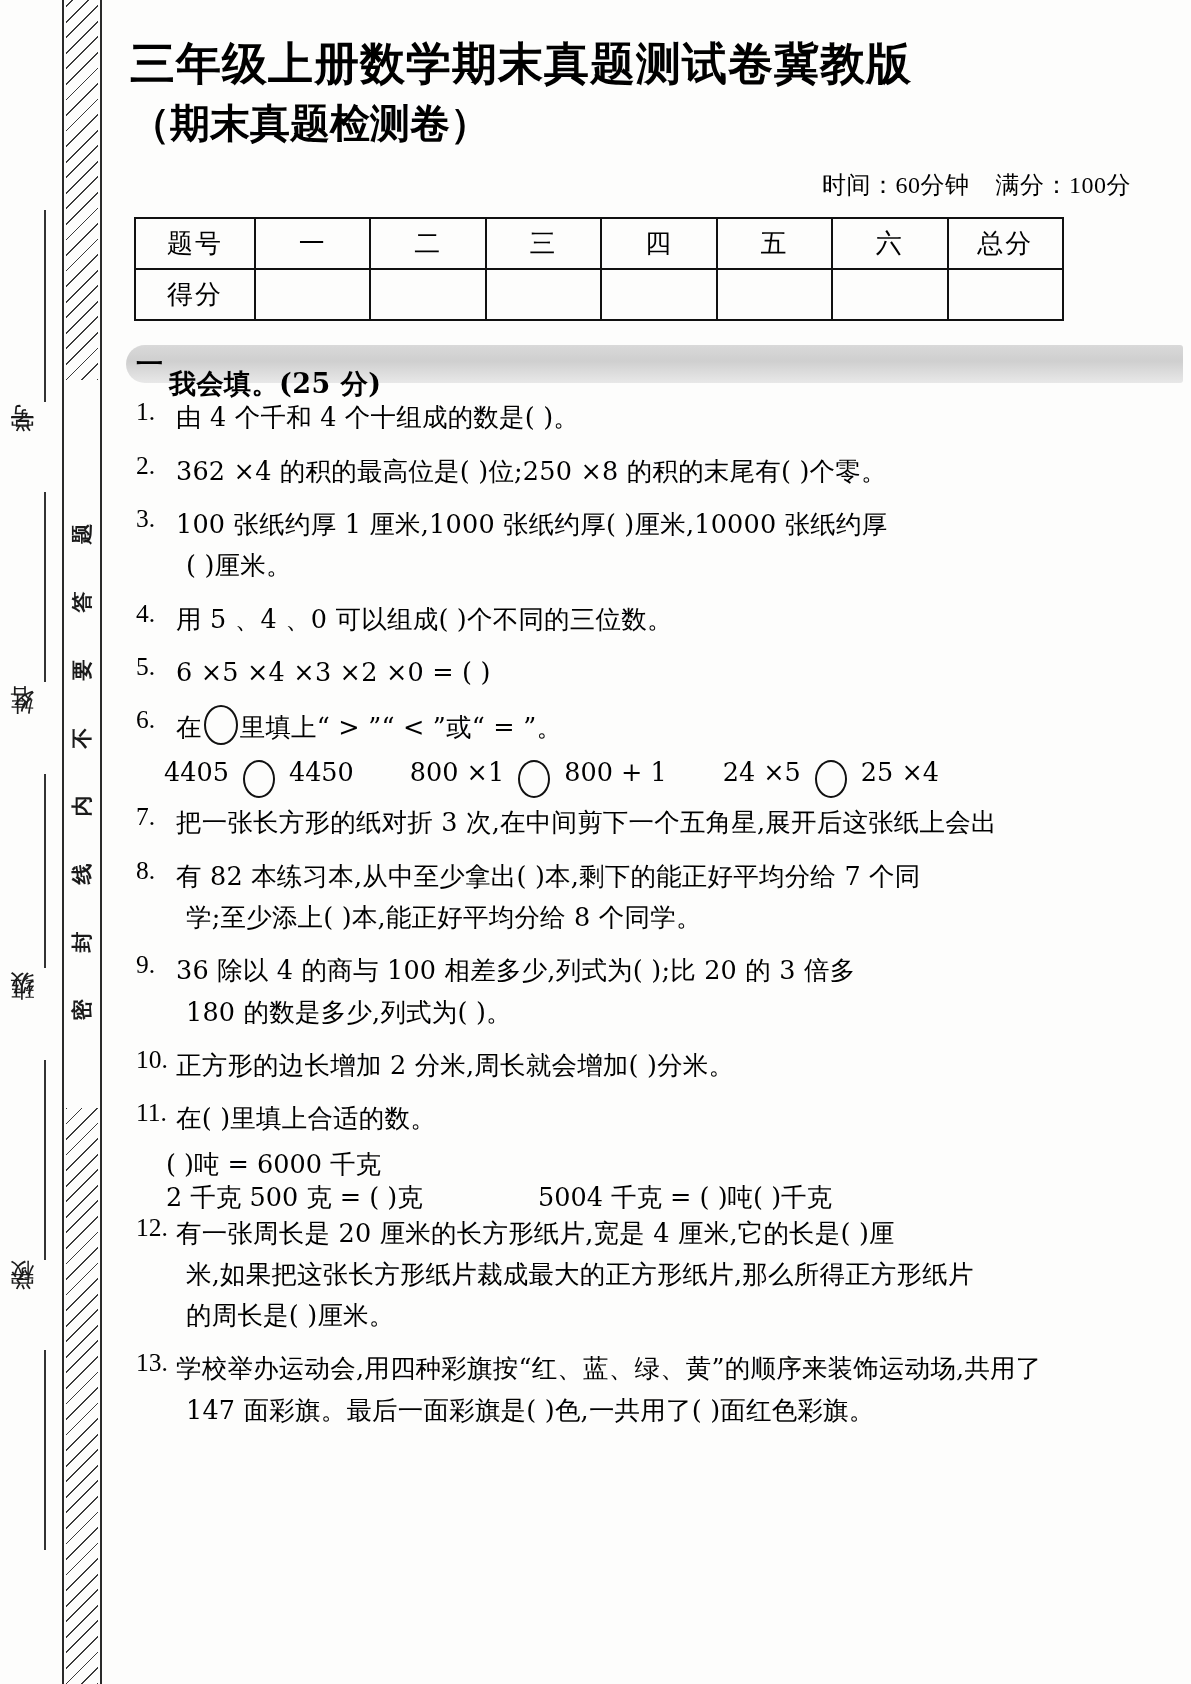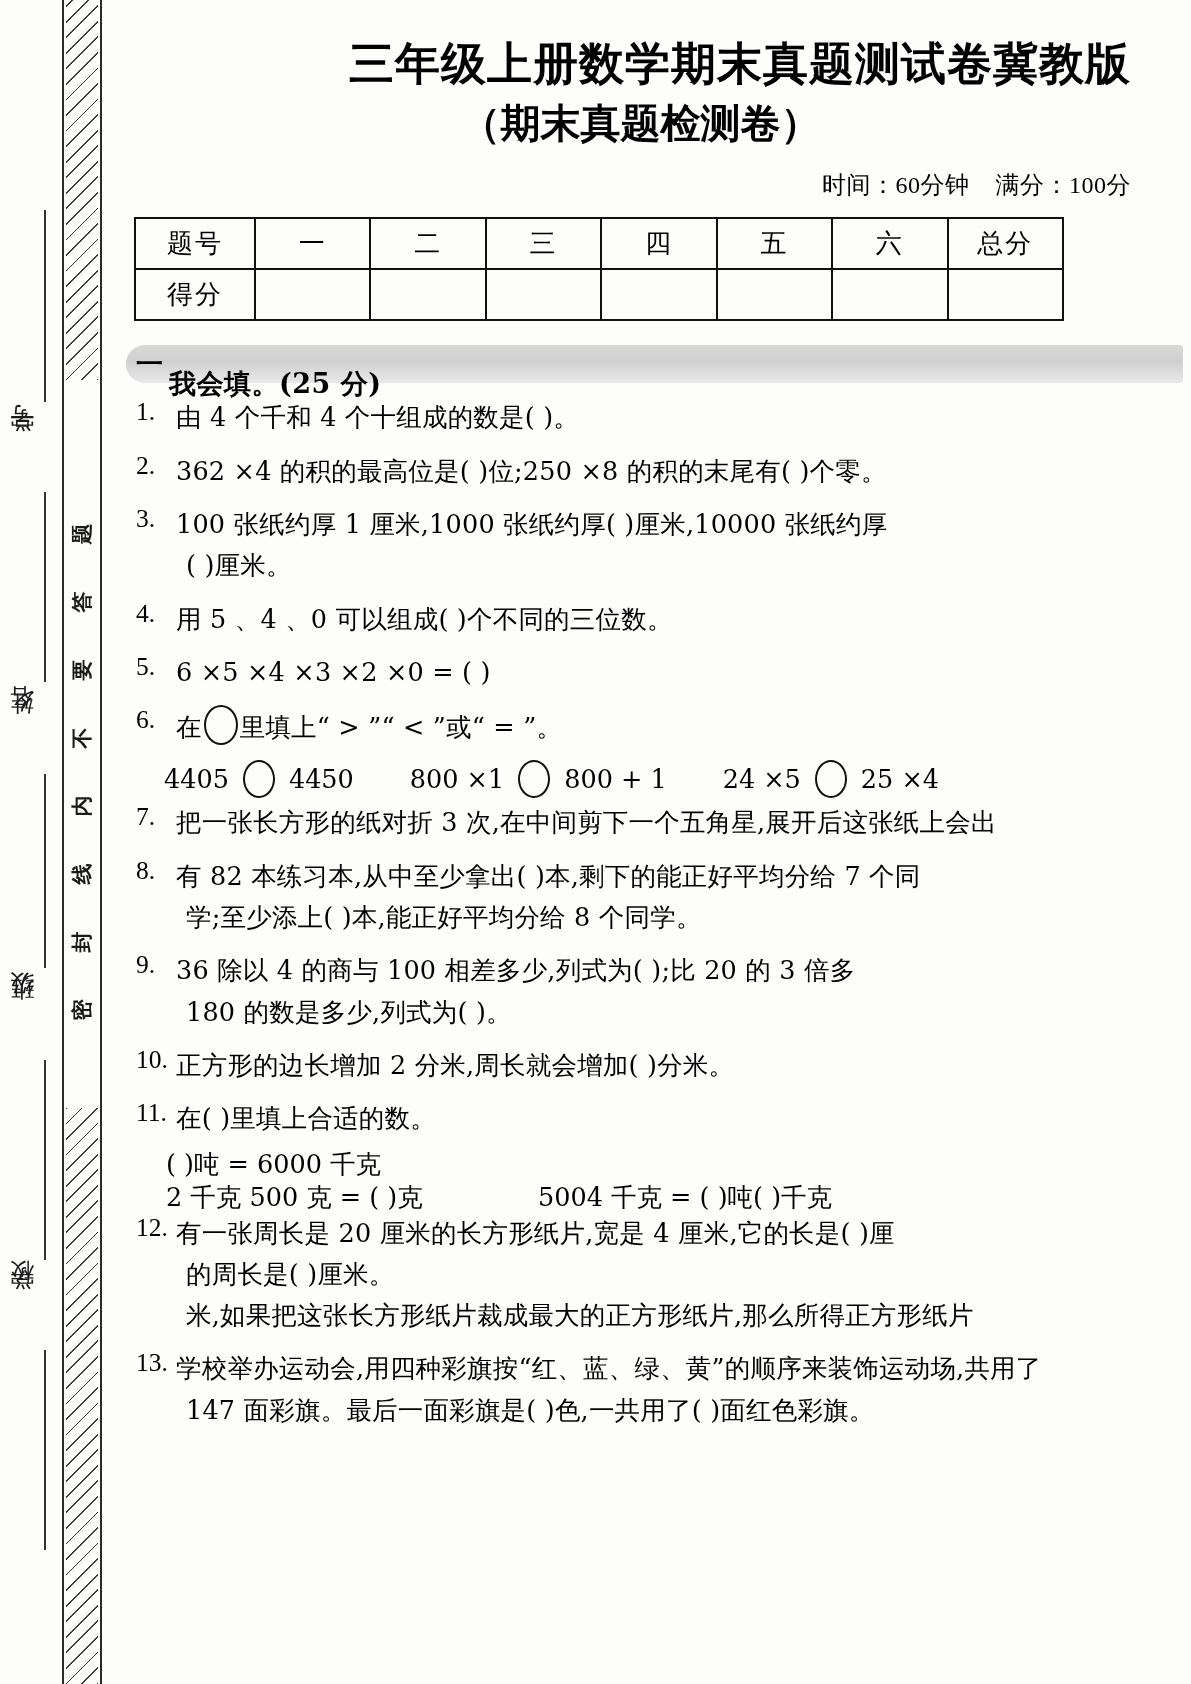--- a/index.html
+++ b/index.html
@@ -95,32 +95,31 @@
     height: 1684px;
   }
 
   h1.title {
     margin: 0;
     padding: 34px 60px 0 18px;
     font-family: "DejaVu Serif", "Liberation Serif", serif;
     font-size: 45px;
     font-weight: 700;
     line-height: 1.32;
-    text-align: right;
+    text-align: left;
     letter-spacing: 1px;
     color: #000;
   }
   h2.subtitle {
     margin: 0;
     padding: 4px 40px 0 18px;
     font-family: "DejaVu Serif", "Liberation Serif", serif;
     font-size: 40px;
     font-weight: 700;
     line-height: 1.3;
-    text-align: center;
     color: #000;
   }
   .meta-line {
     margin: 20px 60px 0 0;
     text-align: right;
     font-size: 24px;
     font-family: "Liberation Serif", serif;
     color: #000;
     letter-spacing: 0.5px;
   }
@@ -222,21 +221,21 @@
   
   .compare-row {
     display: flex;
     padding-left: 28px;
     margin: 6px 0 4px 0;
     font-size: 25.5px;
     font-family: "DejaVu Serif","Liberation Serif",serif;
   }
   .compare-item {
     display: flex;
-    align-items: center;
+    align-items: flex-start;
     white-space: nowrap;
     gap: 12px;
   }
   .compare-item + .compare-item { margin-left: 56px; }
 
   
   .unit-row {
     display: flex;
     padding-left: 30px;
     margin: 8px 0 2px 0;
@@ -424,22 +423,22 @@
       </div>
       <div class="unit-row">
         <span class="unit-cell-a">2 千克 500 克 = (            )克</span>
         <span class="unit-cell-b">5004 千克 = (            )吨(            )千克</span>
       </div>
 
       <div class="q" style="">
         <span class="q-num">12.</span>
         <span class="q-body">
           <span class="q-line">有一张周长是 20 厘米的长方形纸片,宽是 4 厘米,它的长是(              )厘</span>
+          <span class="q-indent">米,如果把这张长方形纸片裁成最大的正方形纸片,那么所得正方形纸片</span>
           <span class="q-indent">的周长是(            )厘米。</span>
-          <span class="q-indent">米,如果把这张长方形纸片裁成最大的正方形纸片,那么所得正方形纸片</span>
         </span>
       </div>
 
       <div class="q">
         <span class="q-num">13.</span>
         <span class="q-body">
           <span class="q-line">学校举办运动会,用四种彩旗按“红、蓝、绿、黄”的顺序来装饰运动场,共用了</span>
           <span class="q-indent">147 面彩旗。最后一面彩旗是(              )色,一共用了(                )面红色彩旗。</span>
         </span>
       </div>

